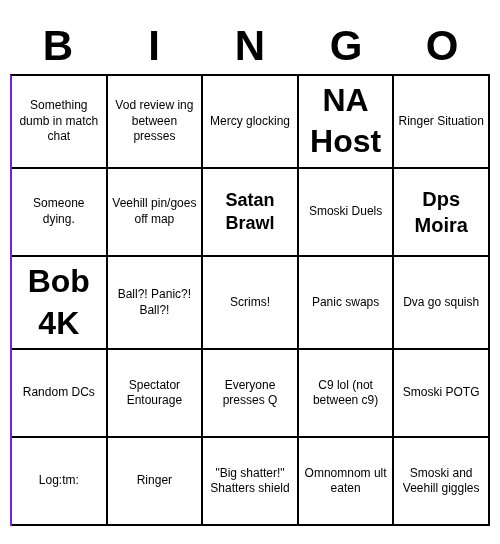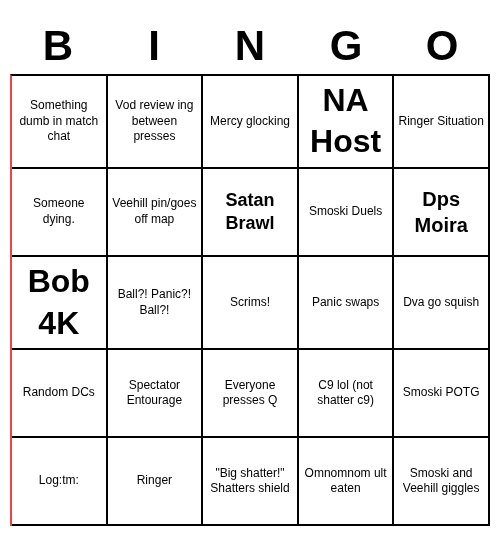--- a/index.html
+++ b/index.html
@@ -35,21 +35,21 @@
       width: 96px;
       text-align: center;
       font-size: 42px;
       font-weight: bold;
       font-family: Arial, sans-serif;
     }
 
     .bingo-grid {
       display: grid;
       grid-template-columns: repeat(5, 1fr);
-      border-left: 2px solid #ef4444;
+      border-left: 2px solid #6d28d9;
       border-top: 2px solid #000;
     }
 
     .bingo-cell {
       border-right: 2px solid #000;
       border-bottom: 2px solid #000;
       min-height: 88px;
       display: flex;
       align-items: center;
       justify-content: center;
@@ -99,21 +99,21 @@
         <div class="bingo-cell">Smoski Duels</div>
         <div class="bingo-cell medium-large">Dps Moira</div>
         <div class="bingo-cell xlarge-text">Bob 4K</div>
         <div class="bingo-cell">Ball?! Panic?! Ball?!</div>
         <div class="bingo-cell">Scrims!</div>
         <div class="bingo-cell">Panic swaps</div>
         <div class="bingo-cell">Dva go squish</div>
         <div class="bingo-cell">Random DCs</div>
         <div class="bingo-cell">Spectator Entourage</div>
         <div class="bingo-cell">Everyone presses Q</div>
-        <div class="bingo-cell">C9 lol (not shatter c9)</div>
+        <div class="bingo-cell">C9 lol (not between c9)</div>
         <div class="bingo-cell">Smoski POTG</div>
         <div class="bingo-cell">Log:tm:</div>
         <div class="bingo-cell">Ringer</div>
         <div class="bingo-cell">"Big shatter!" Shatters shield</div>
         <div class="bingo-cell">Omnomnom ult eaten</div>
         <div class="bingo-cell">Smoski and Veehill giggles</div>
       </div>
     </div>
 </div>
 

